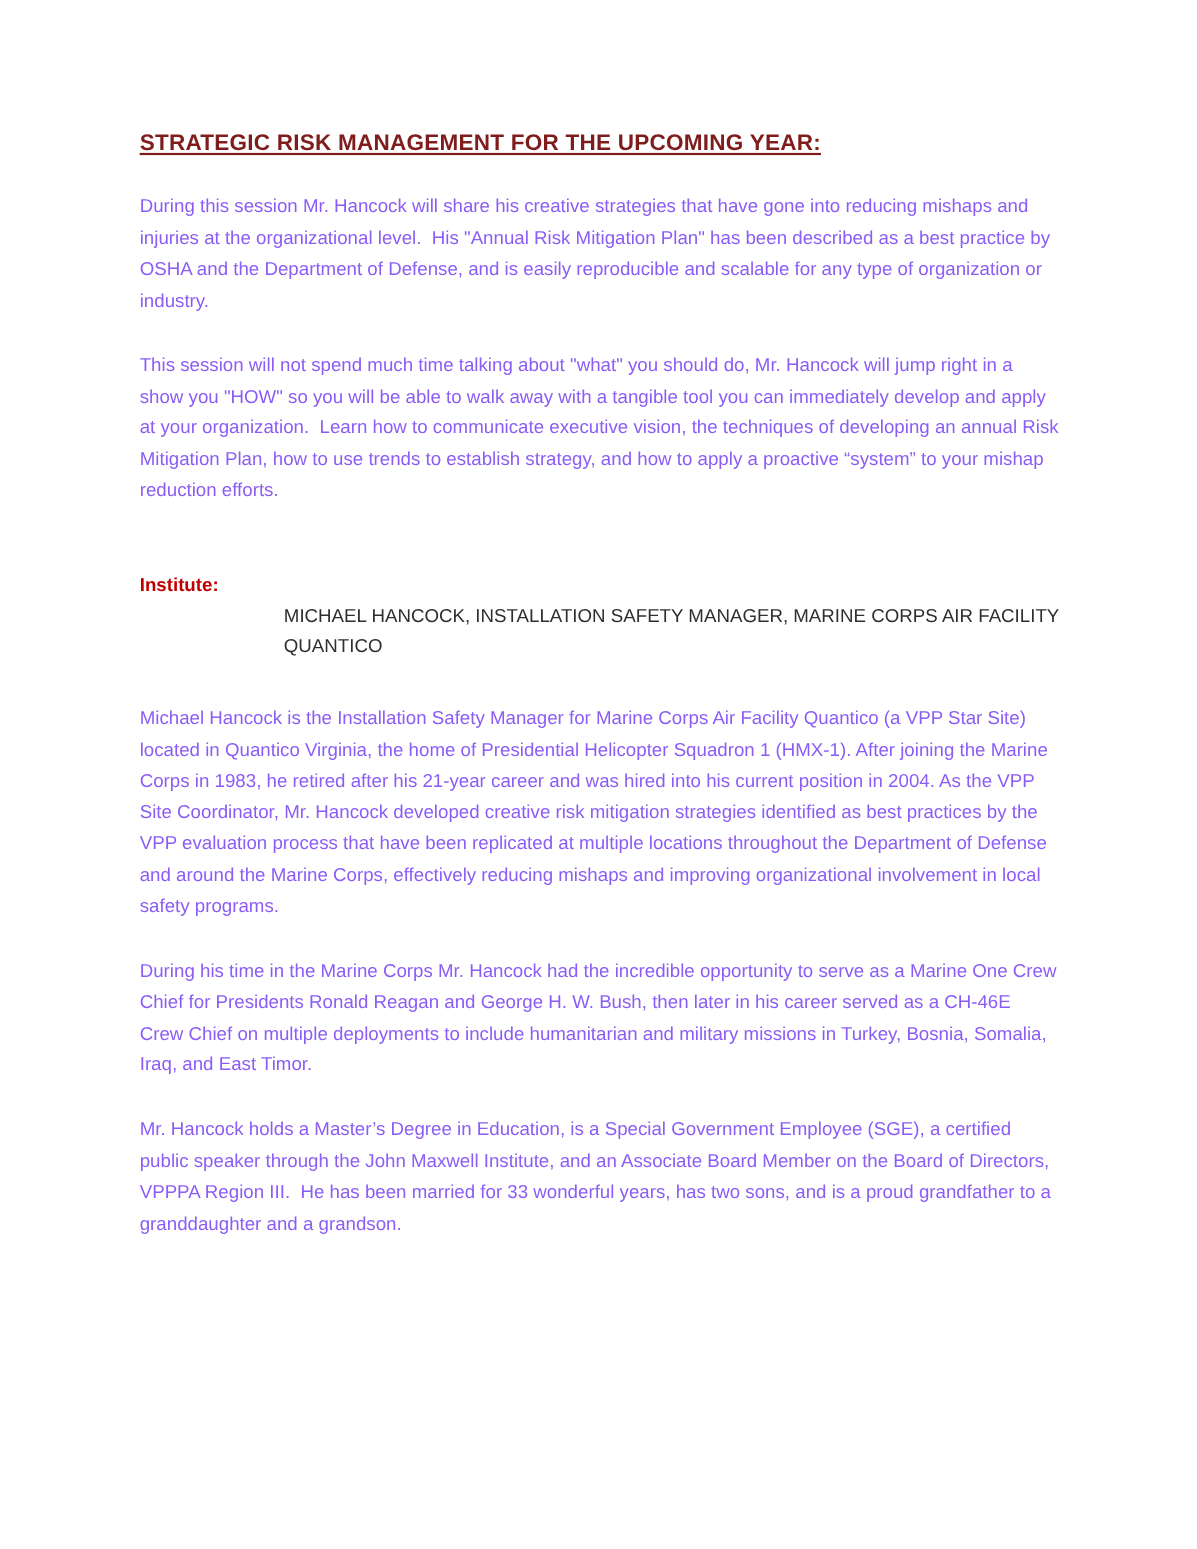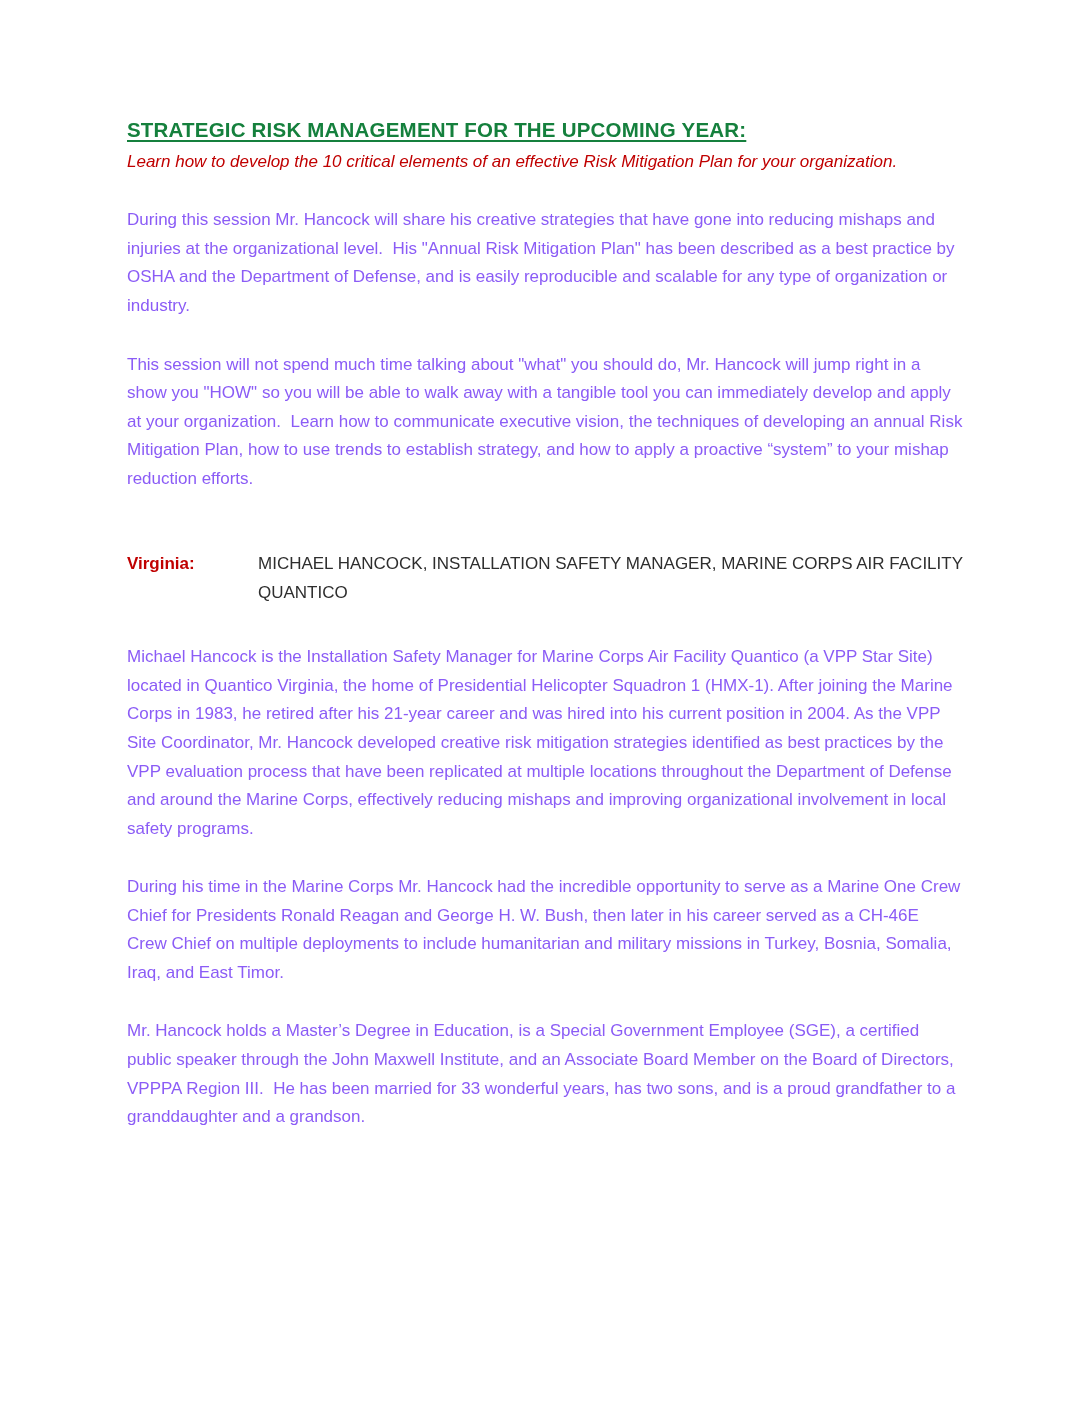--- a/index.html
+++ b/index.html
@@ -17,21 +17,21 @@
     padding: 118px 128px 0 127px;
     color: #2e2e2e;
   }
   .content {
     width: 836px;
   }
   .doc-title {
     margin: 0 0 2px 0;
     font-size: 20.5px;
     font-weight: 700;
-    color: #15803d;
+    color: #7f1d1d;
     text-decoration: underline;
     text-decoration-thickness: 2px;
     text-underline-offset: 3px;
     letter-spacing: 0.2px;
   }
   .doc-subtitle {
     margin: 6px 0 0 0;
     font-size: 17px;
     font-style: italic;
     color: #c00000;
@@ -56,44 +56,44 @@
   }
   .presenter-label {
     flex: 0 0 131px;
     font-weight: 700;
     color: #c00000;
   }
   .presenter-value {
     flex: 1;
     color: #2e2e2e;
     white-space: pre-wrap;
+    margin-top: 28px;
   }
 </style>
 </head>
 <body>
 
 <div class="page">
   <div class="content">
 
     <h1 class="doc-title">STRATEGIC RISK MANAGEMENT FOR THE UPCOMING YEAR:</h1>
 
-    <p class="doc-subtitle">Learn how to develop the 10 critical elements of an effective Risk Mitigation Plan for your organization.</p>
 
     <div class="gap-30"></div>
 
     <p class="body-para">During this session Mr. Hancock will share his creative strategies that have gone into reducing mishaps and injuries at the organizational level.  His "Annual Risk Mitigation Plan" has been described as a best practice by OSHA and the Department of Defense, and is easily reproducible and scalable for any type of organization or industry.</p>
 
     <div class="gap-30"></div>
 
     <p class="body-para">This session will not spend much time talking about "what" you should do, Mr. Hancock will jump right in a show you "HOW" so you will be able to walk away with a tangible tool you can immediately develop and apply at your organization.  Learn how to communicate executive vision, the techniques of developing an annual Risk Mitigation Plan, how to use trends to establish strategy, and how to apply a proactive “system” to your mishap reduction efforts.</p>
 
     <div class="gap-57"></div>
 
     <div class="presenter-row">
-      <span class="presenter-label">Virginia:</span>
+      <span class="presenter-label">Institute:</span>
       <span class="presenter-value">MICHAEL HANCOCK, INSTALLATION SAFETY MANAGER, MARINE CORPS AIR FACILITY QUANTICO</span>
     </div>
 
     <div class="gap-36"></div>
 
     <p class="body-para">Michael Hancock is the Installation Safety Manager for Marine Corps Air Facility Quantico (a VPP Star Site) located in Quantico Virginia, the home of Presidential Helicopter Squadron 1 (HMX-1). After joining the Marine Corps in 1983, he retired after his 21-year career and was hired into his current position in 2004. As the VPP Site Coordinator, Mr. Hancock developed creative risk mitigation strategies identified as best practices by the VPP evaluation process that have been replicated at multiple locations throughout the Department of Defense and around the Marine Corps, effectively reducing mishaps and improving organizational involvement in local safety programs.</p>
 
     <div class="gap-30"></div>
 
     <p class="body-para">During his time in the Marine Corps Mr. Hancock had the incredible opportunity to serve as a Marine One Crew Chief for Presidents Ronald Reagan and George H. W. Bush, then later in his career served as a CH-46E Crew Chief on multiple deployments to include humanitarian and military missions in Turkey, Bosnia, Somalia, Iraq, and East Timor.</p>

